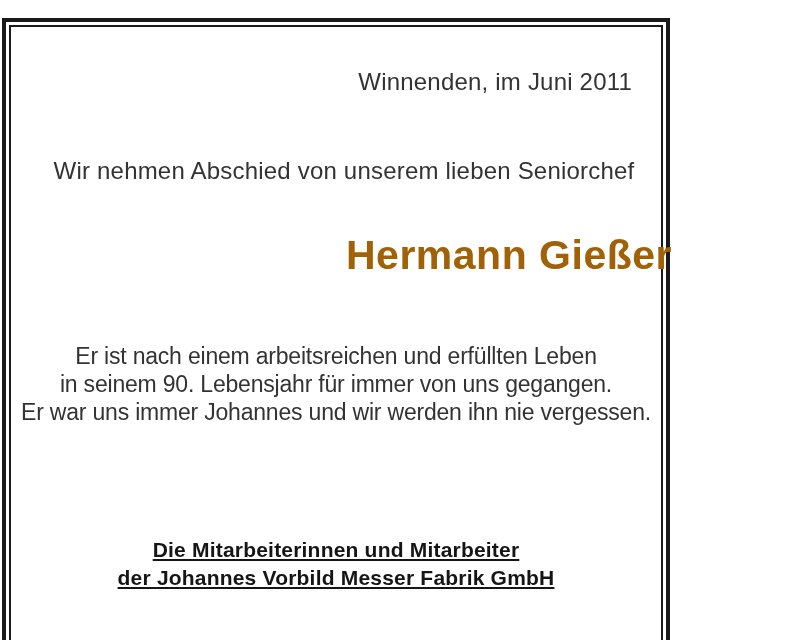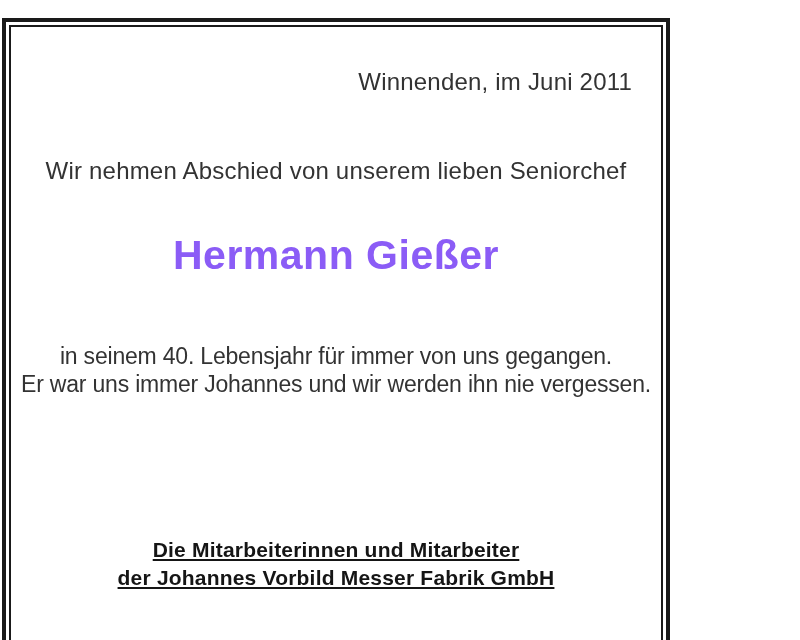--- a/index.html
+++ b/index.html
@@ -35,38 +35,38 @@
     top: 52px;
     right: 40px;
     font-size: 24px;
     letter-spacing: 0.2px;
     color: #333333;
     white-space: nowrap;
   }
   .intro {
     position: absolute;
     top: 141px;
-    left: 0;
+    left: 8px;
     width: 100%;
     text-align: center;
     font-size: 24px;
     letter-spacing: 0.2px;
     color: #333333;
   }
   .deceased-name {
     position: absolute;
     top: 216px;
     left: 0;
     width: 100%;
     margin: 0;
-    text-align: center;
+    text-align: right;
     font-size: 41px;
     font-weight: 700;
     letter-spacing: 0.5px;
-    color: #8b5cf6;
+    color: #a16207;
   }
   .body-text {
     position: absolute;
     top: 326px;
     left: 0;
     width: 100%;
     text-align: center;
     font-size: 23px;
     line-height: 28px;
     letter-spacing: -0.2px;
@@ -94,21 +94,22 @@
   <div class="frame-outer"></div>
   <div class="frame-inner"></div>
 
   <div class="dateline">Winnenden, im Juni 2011</div>
 
   <div class="intro">Wir nehmen Abschied von unserem lieben Seniorchef</div>
 
   <h1 class="deceased-name">Hermann Gießer</h1>
 
   <div class="body-text">
-    <div>in seinem 40. Lebensjahr für immer von uns gegangen.</div>
+    <div>Er ist nach einem arbeitsreichen und erfüllten Leben</div>
+    <div>in seinem 90. Lebensjahr für immer von uns gegangen.</div>
     <div>Er war uns immer Johannes und wir werden ihn nie vergessen.</div>
   </div>
 
   <div class="signature">
     <div>Die Mitarbeiterinnen und Mitarbeiter</div>
     <div>der Johannes Vorbild Messer Fabrik GmbH</div>
   </div>
 
 </div>
 

